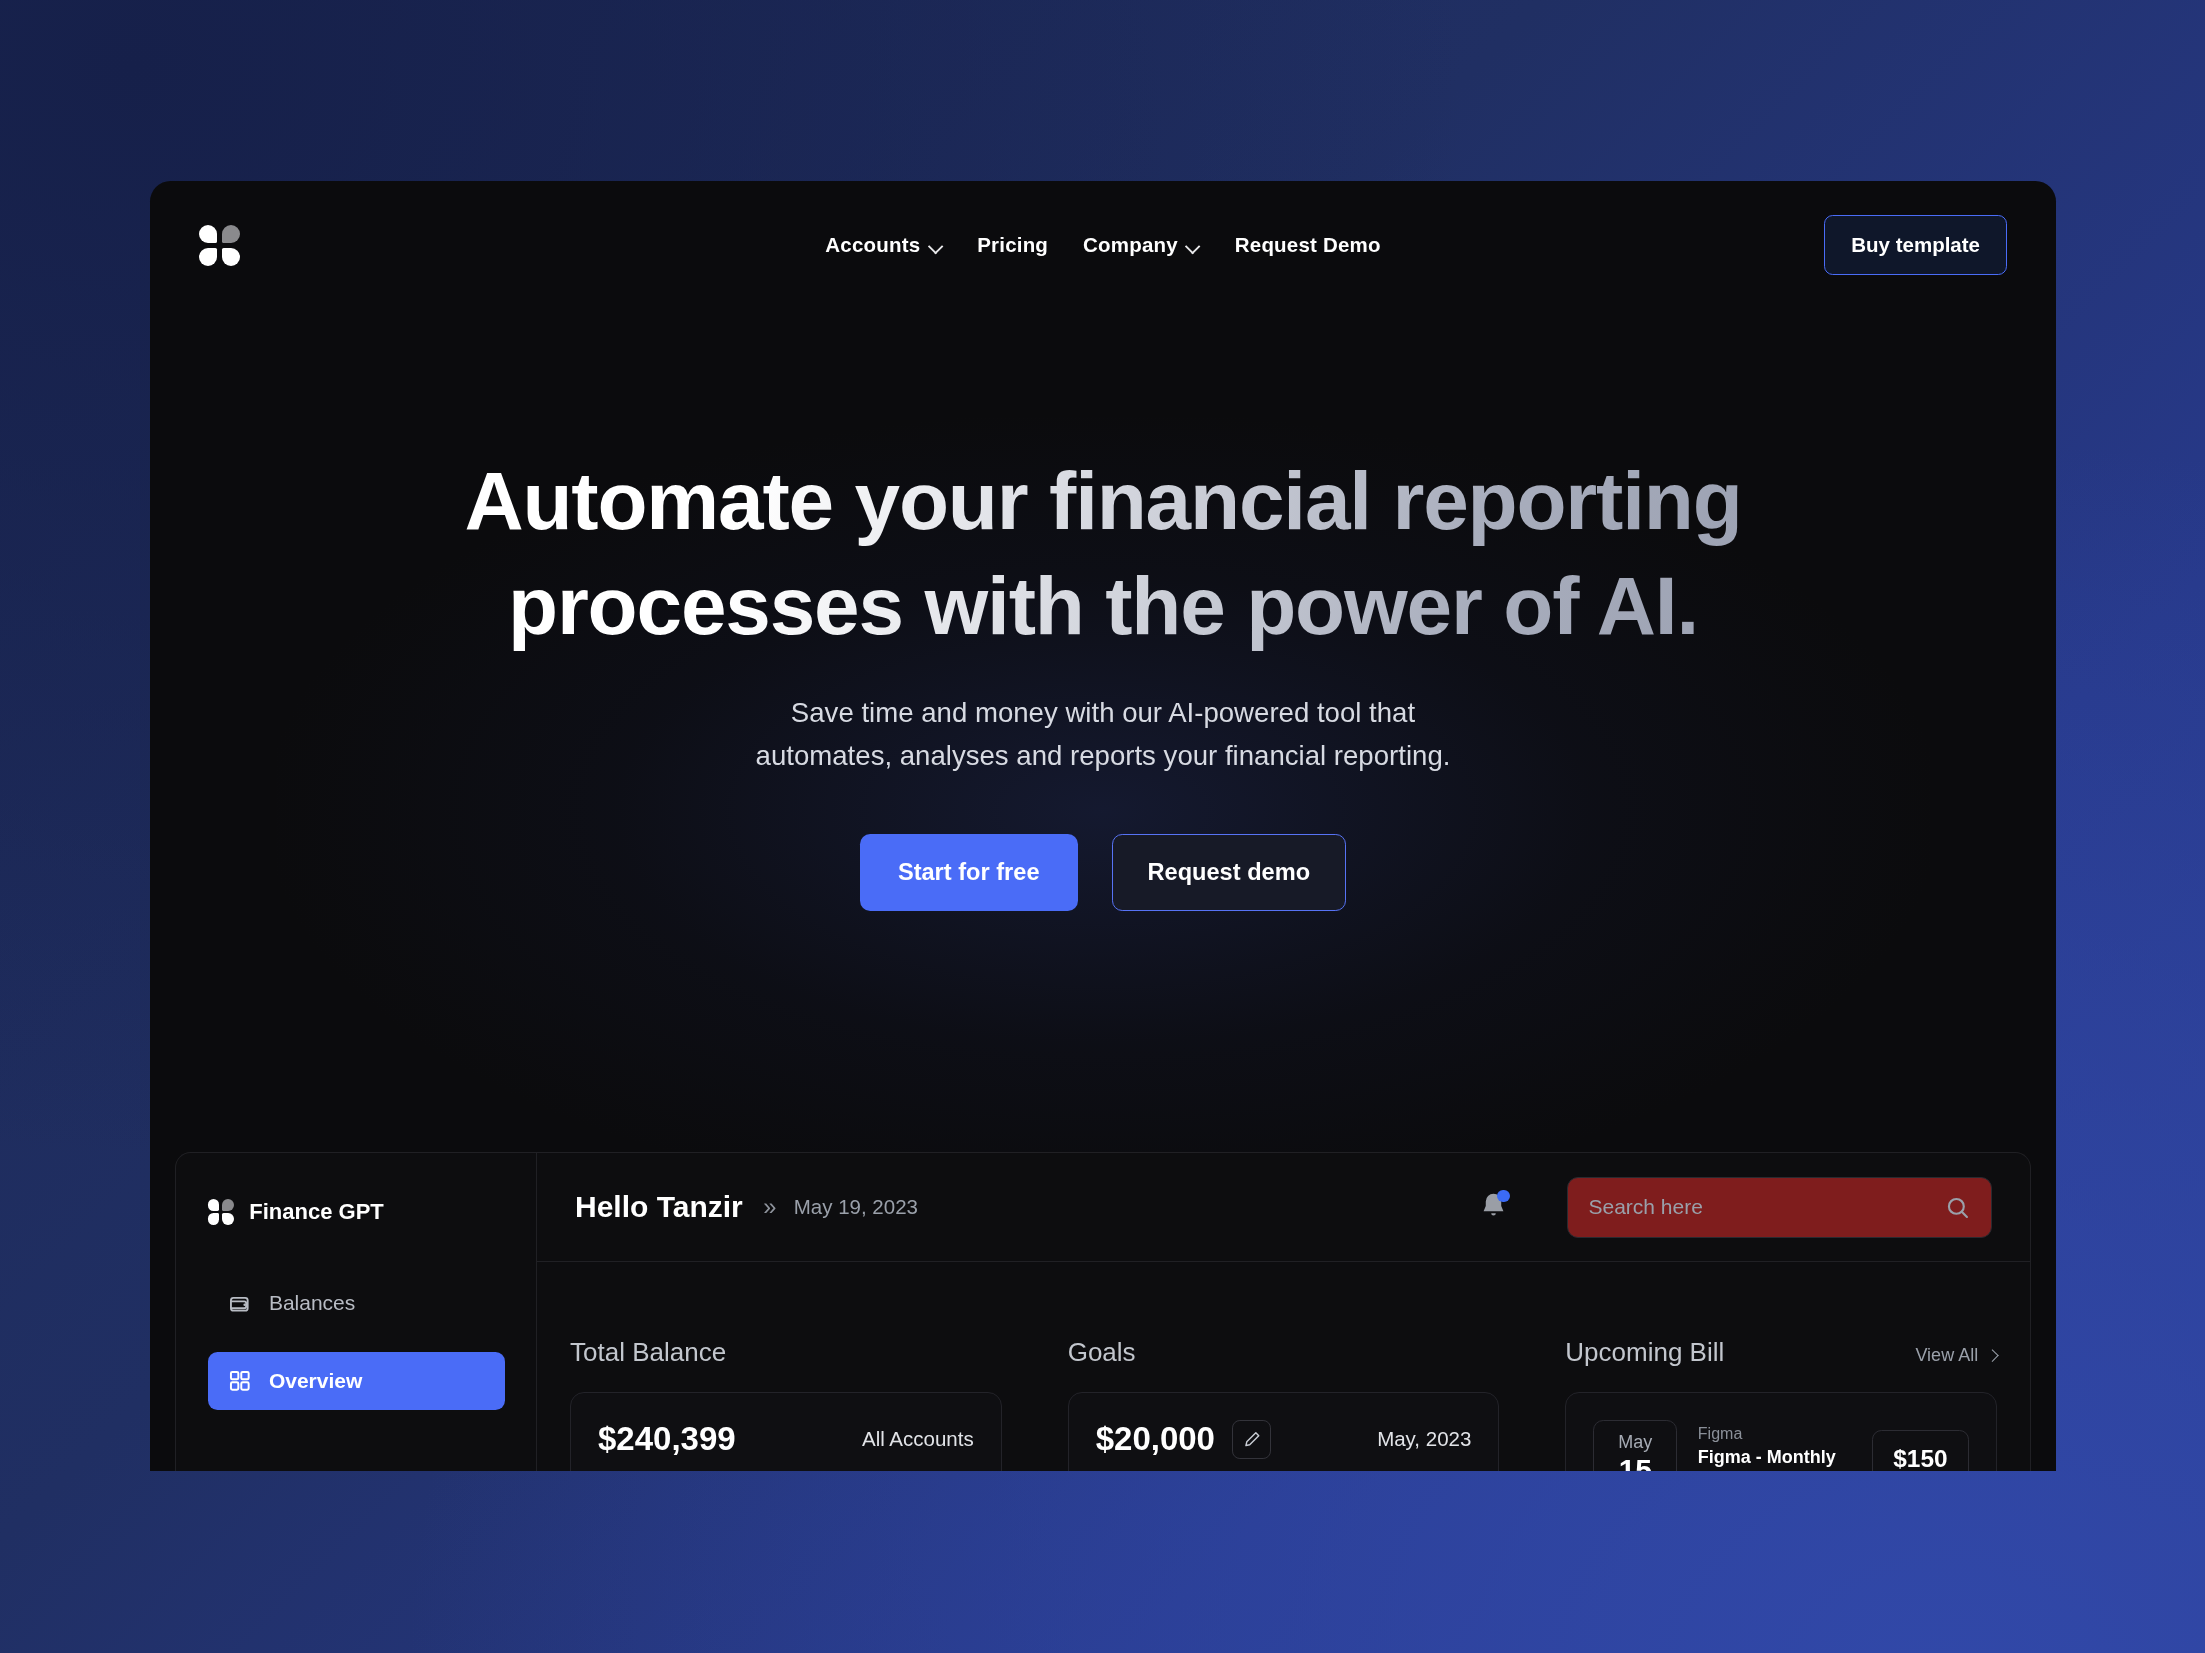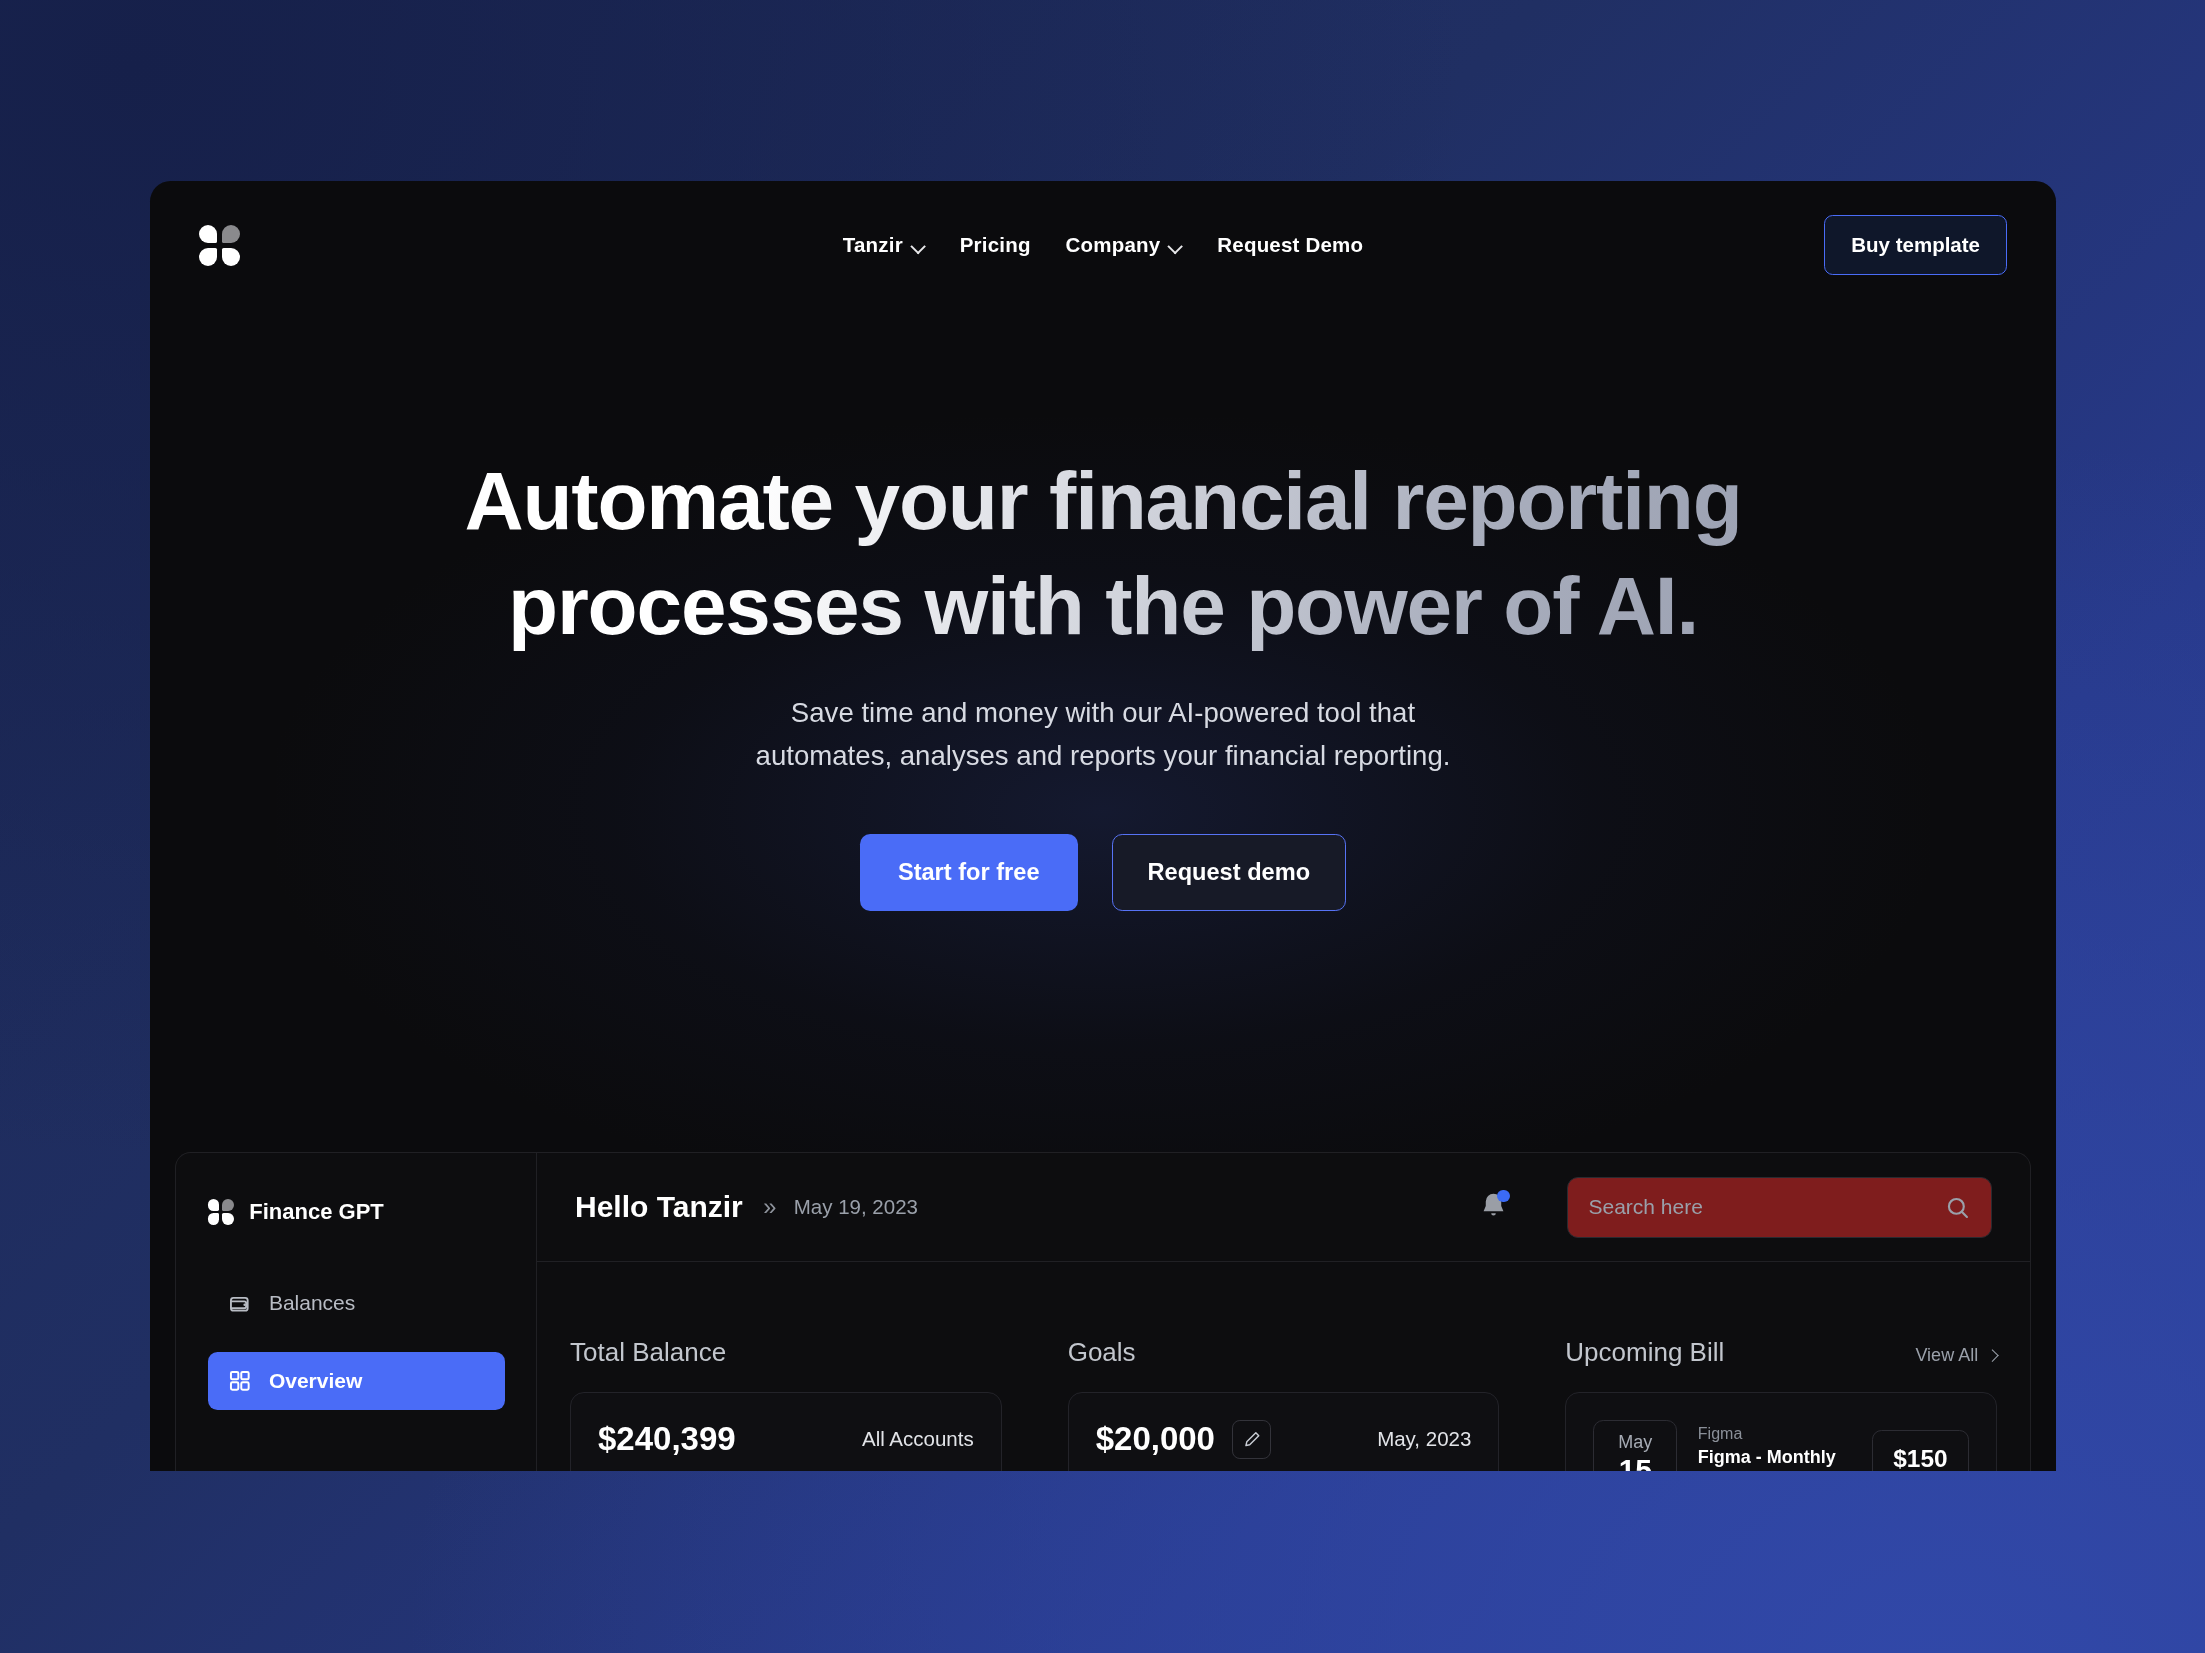--- a/index.html
+++ b/index.html
@@ -461,21 +461,21 @@
   <div class="navbar">
     <div class="logo-mark">
       <span class="p1"></span>
         <span class="p2"></span>
         <span class="p3"></span>
         <span class="p4"></span>
     </div>
 
     <div class="nav-links">
       <div class="nav-link">
-        <span>Tanzir</span>
+        <span>Accounts</span>
         <span class="chev"></span>
       </div>
       <div class="nav-link">
         <span>Pricing</span>
       </div>
       <div class="nav-link">
         <span>Company</span>
         <span class="chev"></span>
       </div>
       <div class="nav-link">

